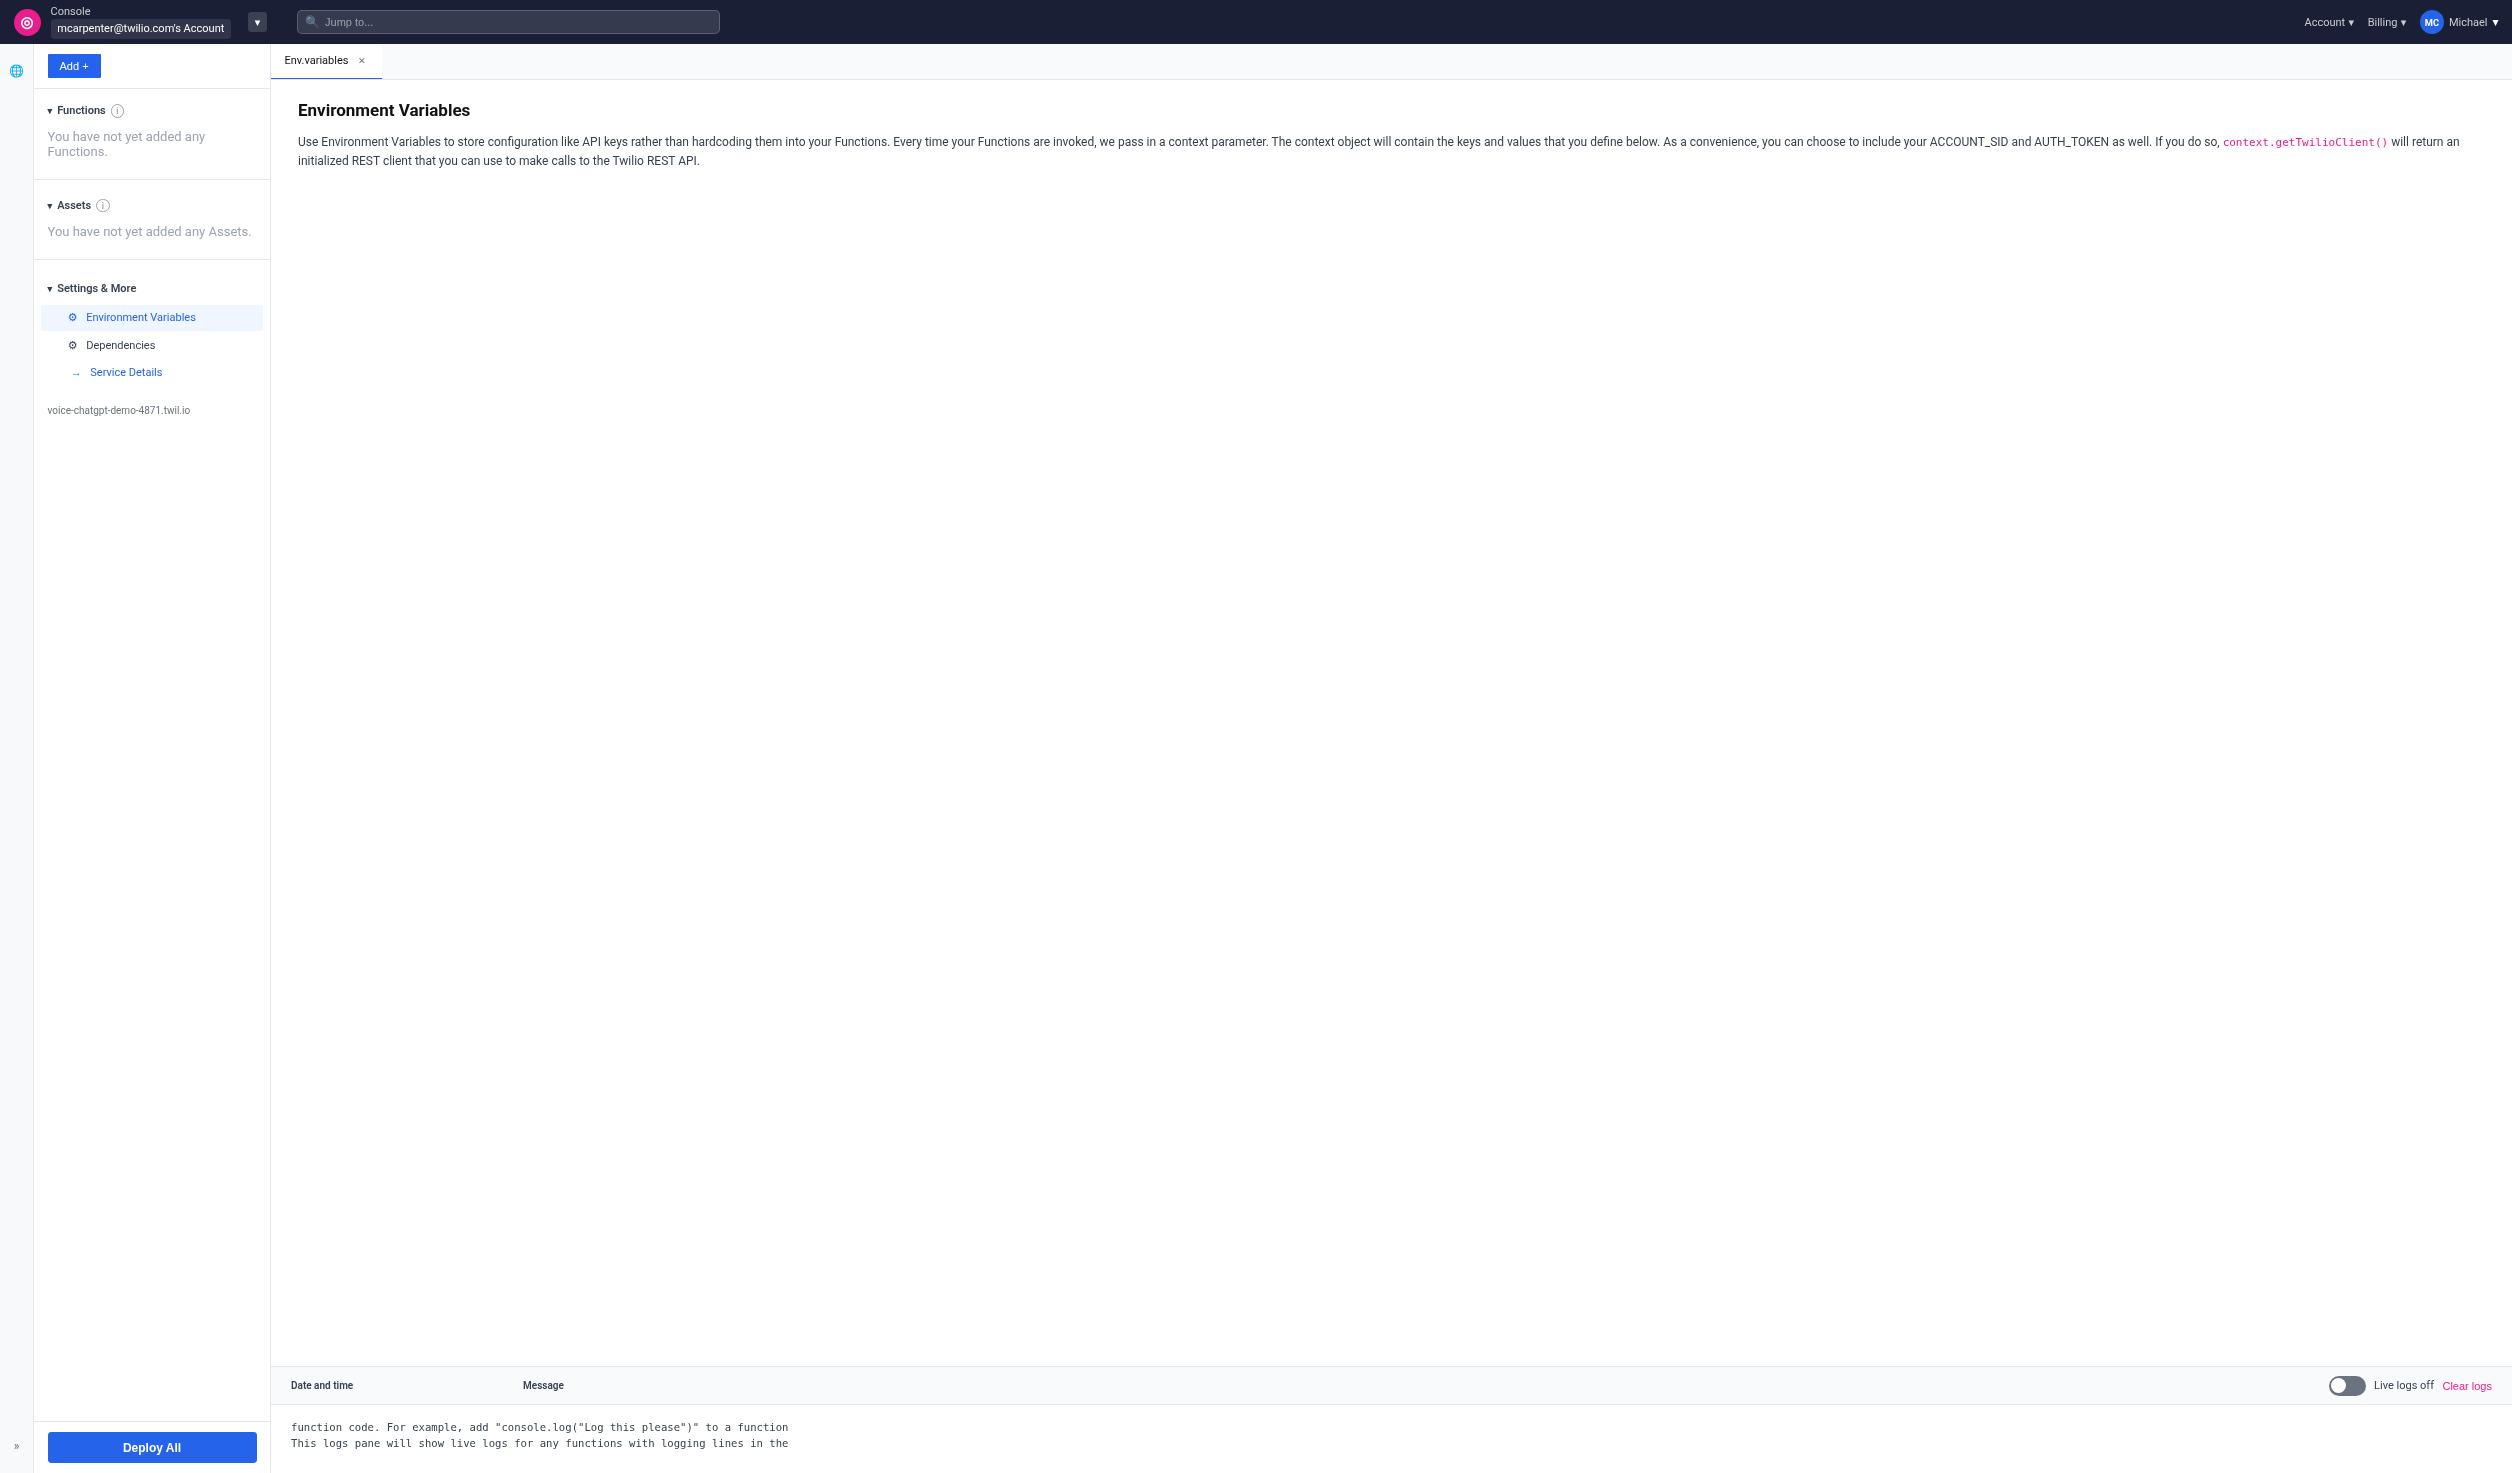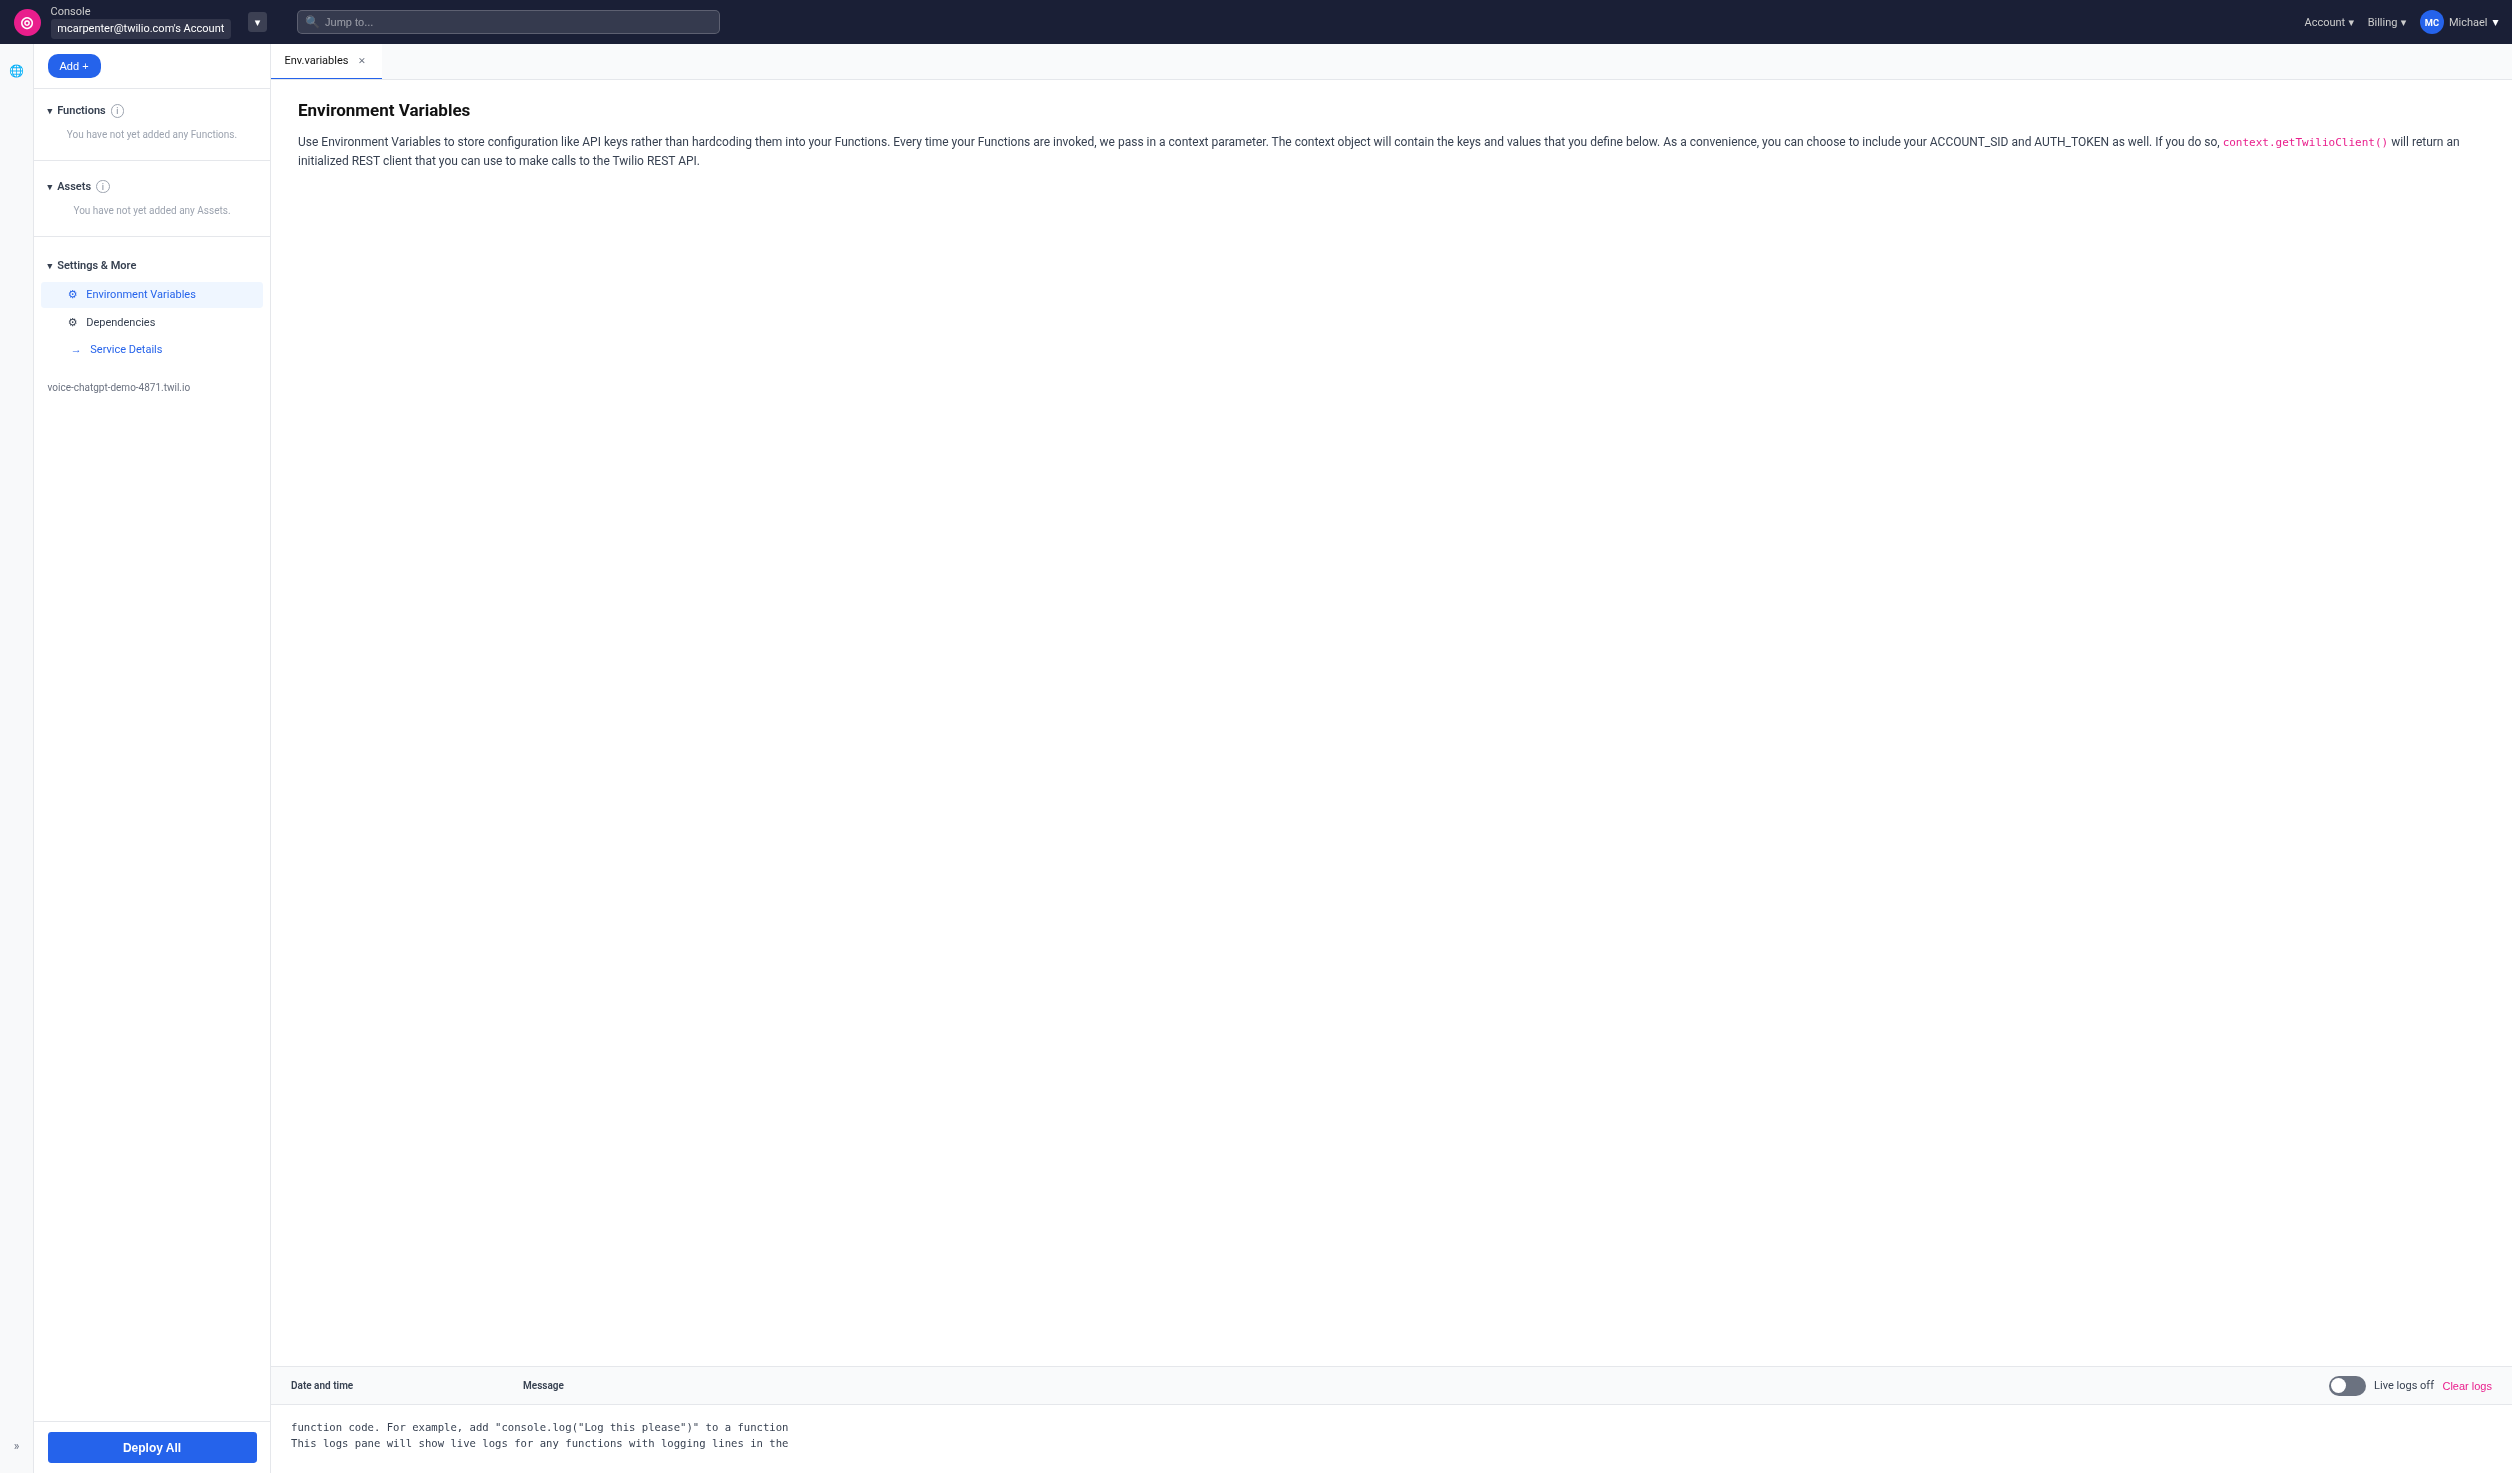--- a/index.html
+++ b/index.html
@@ -94,21 +94,21 @@
     }
 
     .sidebar-top {
       padding: 10px 13.5px;
       border-bottom: 0.8px solid #e5e7eb;
     }
     .add-btn {
       background: #2563eb;
       color: white;
       border: none;
-      border-radius: 10px;
+      border-radius: 1px;
       padding: 6px 12px;
       font-size: 11px;
       cursor: pointer;
       display: flex; align-items: center; gap: 5px;
     }
 
     .sidebar-section { padding: 10px 0; }
     .sidebar-section-header {
       display: flex; align-items: center; gap: 5px;
       padding: 5px 13.5px;
@@ -116,21 +116,21 @@
       cursor: pointer;
     }
     .sidebar-section-header .info-icon {
       width: 13.5px; height: 13.5px;
       border-radius: 50%;
       border: 1.3px solid #9ca3af;
       color: #9ca3af;
       display: flex; align-items: center; justify-content: center;
       font-size: 8.5px;
     }
-    .sidebar-empty { padding: 6.8px 13.5px; font-size: 10px; color: #9ca3af; text-align: center; }
+    .sidebar-empty { padding: 6.8px 13.5px; font-size: 13px; color: #9ca3af; }
 
     .sidebar-divider { border: none; border-top: 0.8px solid #e5e7eb; margin: 3.4px 0; }
 
     .sidebar-settings-header {
       display: flex; align-items: center; gap: 5px;
       padding: 8.5px 13.5px;
       font-size: 11px; font-weight: 600; color: #374151;
       cursor: pointer;
     }
 

